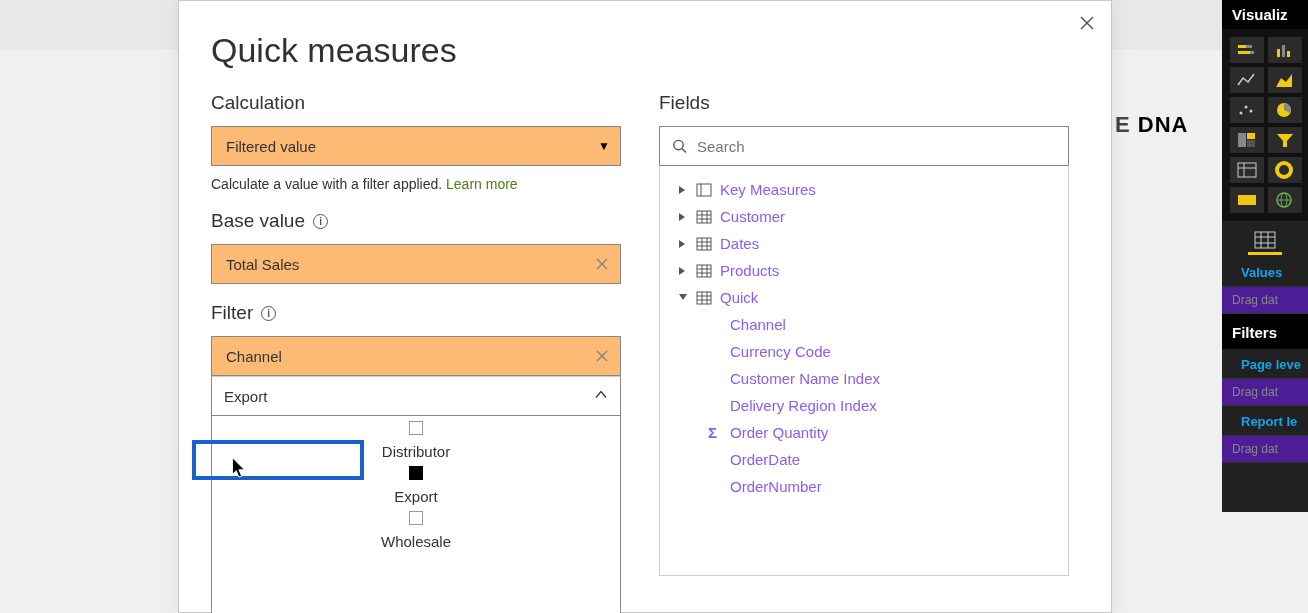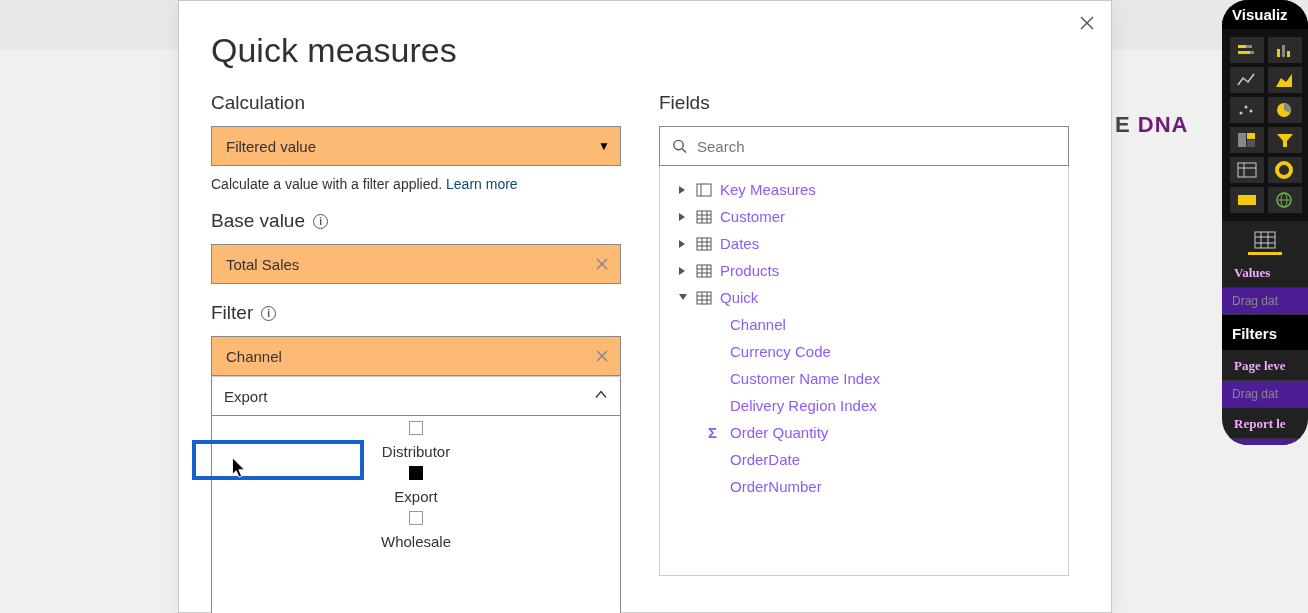--- a/index.html
+++ b/index.html
@@ -22,21 +22,21 @@
   }
   .bg-logo {
     position: absolute;
     top: 112px;
     left: 1115px;
     font-weight: 800;
     font-size: 22px;
     letter-spacing: 1px;
   }
   .bg-logo .seg1 { color: #444; }
-  .bg-logo .seg2 { color: #701a75; }
+  .bg-logo .seg2 { color: #000000; }
 
   
   .dialog {
     position: absolute;
     left: 178px;
     top: 0;
     width: 934px;
     height: 613px;
     background: #fff;
     border: 1px solid #c8c8c8;
@@ -90,21 +90,21 @@
   .combo .caret {
     position: absolute; right: 10px; top: 50%; transform: translateY(-50%);
     font-size: 12px; color: #000;
   }
 
   .help-line {
     margin-top: 10px;
     font-size: 14px;
     color: #333;
   }
-  .help-line a { color: #0c4a6e; text-decoration: none; cursor: pointer; }
+  .help-line a { color: #4d7c0f; text-decoration: none; cursor: pointer; }
 
   .label-with-info {
     display: flex;
     align-items: center;
     gap: 8px;
     font-size: 19px;
     margin-top: 18px;
     margin-bottom: 12px;
   }
   .info-circle {
@@ -236,26 +236,25 @@
   .tree-row .expander svg { width:8px; height:8px; fill:#555; }
   .tree-row .ticon { width:16px; height:14px; display:inline-flex; align-items:center; justify-content:center;}
   .tree-row .ticon svg { width:16px; height:14px; stroke:#555; fill:none; stroke-width:1;}
 
   
   .viz-panel {
     position: absolute;
     right: 0;
     top: 0;
     width: 86px;
-    height: 445px;
+    height: 512px;
     background: #212121;
     color: #d0d0d0;
     overflow: hidden;
     font-size: 13px;
-    border-radius: 26px;
   }
   .viz-title {
     font-size: 15px;
     font-weight: 600;
     color: #fff;
     padding: 6px 8px 6px 10px;
     background: #000;
   }
   .viz-grid {
     display: grid;
@@ -272,26 +271,25 @@
   }
   .viz-chip svg { width:22px; height:18px; }
   .viz-tab-icon {
     width:34px; height:28px;
     margin:6px auto 2px;
     border-bottom: 3px solid #f2c811;
     display:flex; align-items:center; justify-content:center;
   }
   .viz-tab-icon svg { width:22px; height:18px; stroke:#ccc; fill:none; }
   .viz-sec-lbl {
-    padding: 8px 12px 6px;
-    color: #f0abfc;
+    padding: 8px 19px 6px;
+    color: #0ea5e9;
     font-weight:600;
     font-size:13px;
     white-space: nowrap;
-    font-family: Liberation Serif, serif;
   }
   .viz-hint {
     padding: 6px 10px;
     color: #888;
     font-size: 12px;
     white-space: nowrap;
     background:#4c1d95;
     border-top:1px solid #333;
     border-bottom:1px solid #333;
   }

